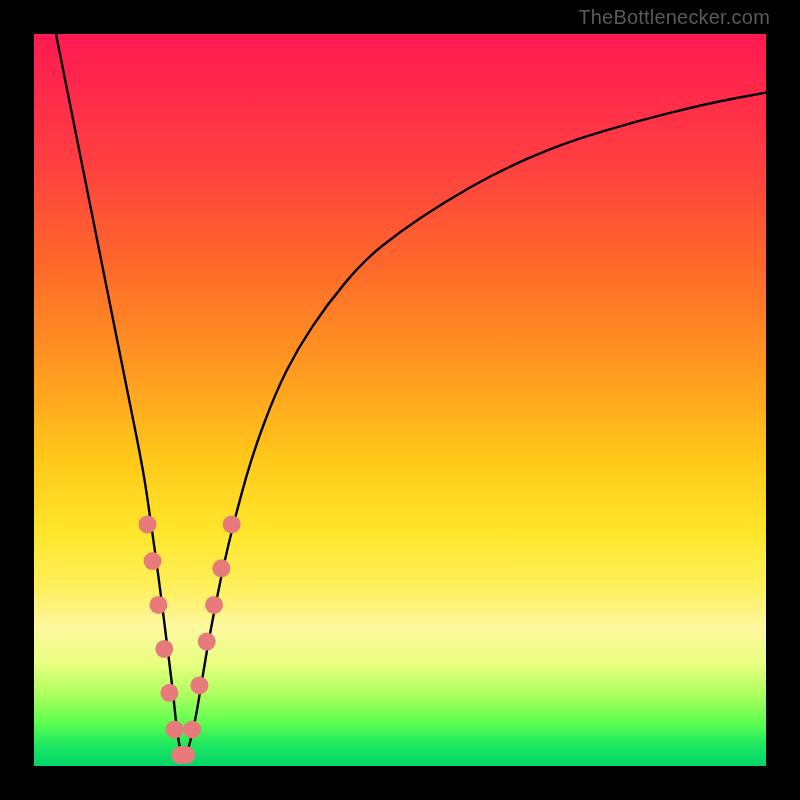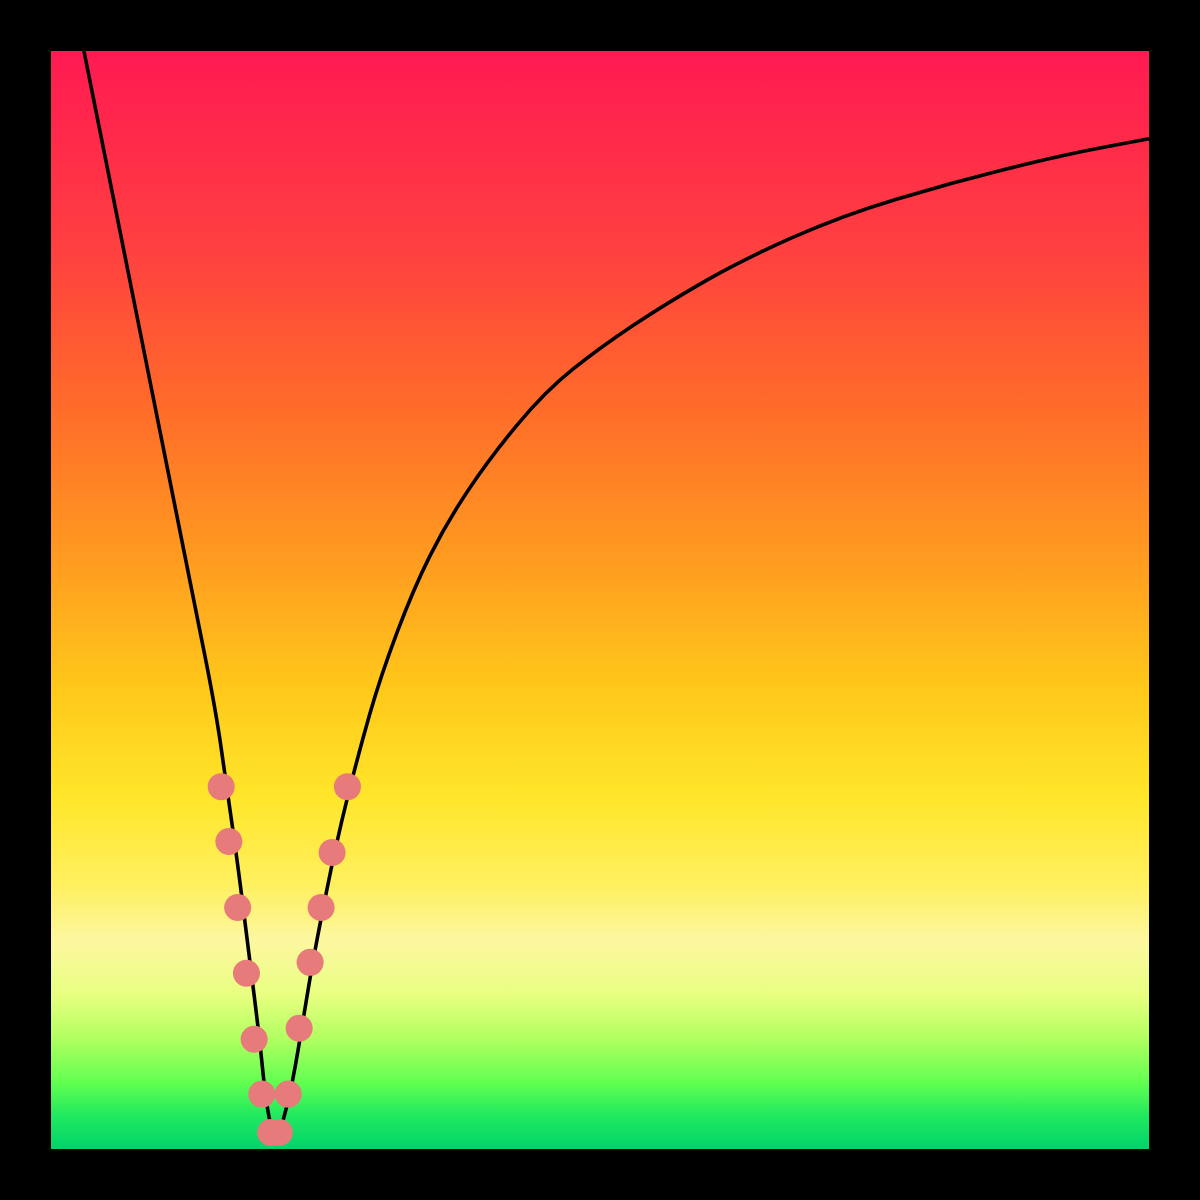--- a/index.html
+++ b/index.html
@@ -78,13 +78,14 @@
           <circle cx="152.26" cy="721.02" r="9" fill="#e77a7a" stroke="#7a2a2a" stroke-width="0"></circle>
           <circle cx="158.11" cy="695.40" r="9" fill="#e77a7a" stroke="#7a2a2a" stroke-width="0"></circle>
           <circle cx="165.43" cy="651.48" r="9" fill="#e77a7a" stroke="#7a2a2a" stroke-width="0"></circle>
           <circle cx="172.75" cy="607.56" r="9" fill="#e77a7a" stroke="#7a2a2a" stroke-width="0"></circle>
           <circle cx="180.07" cy="570.96" r="9" fill="#e77a7a" stroke="#7a2a2a" stroke-width="0"></circle>
           <circle cx="187.39" cy="534.36" r="9" fill="#e77a7a" stroke="#7a2a2a" stroke-width="0"></circle>
           <circle cx="197.64" cy="490.44" r="9" fill="#e77a7a" stroke="#7a2a2a" stroke-width="0"></circle>
         </g>
     </svg>
   </div>
+  <div class="attribution">TheBottlenecker.com</div>
 </div>
 
 </body></html>

